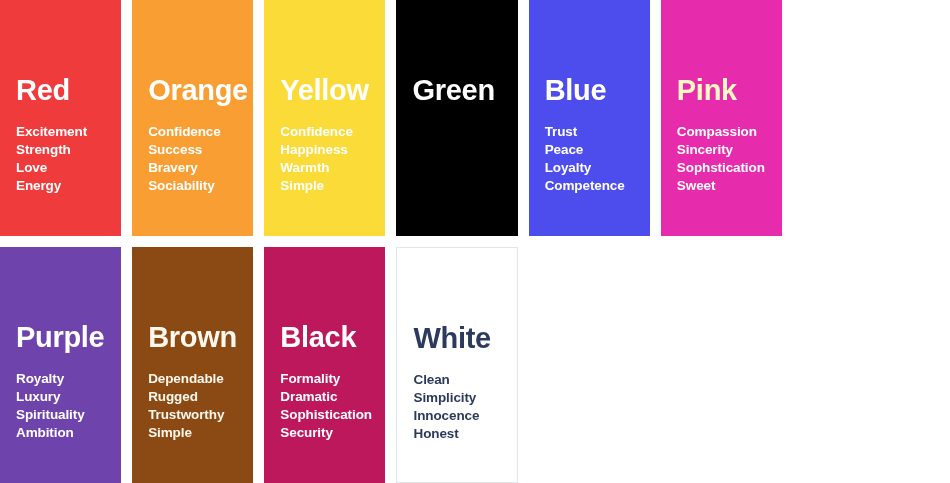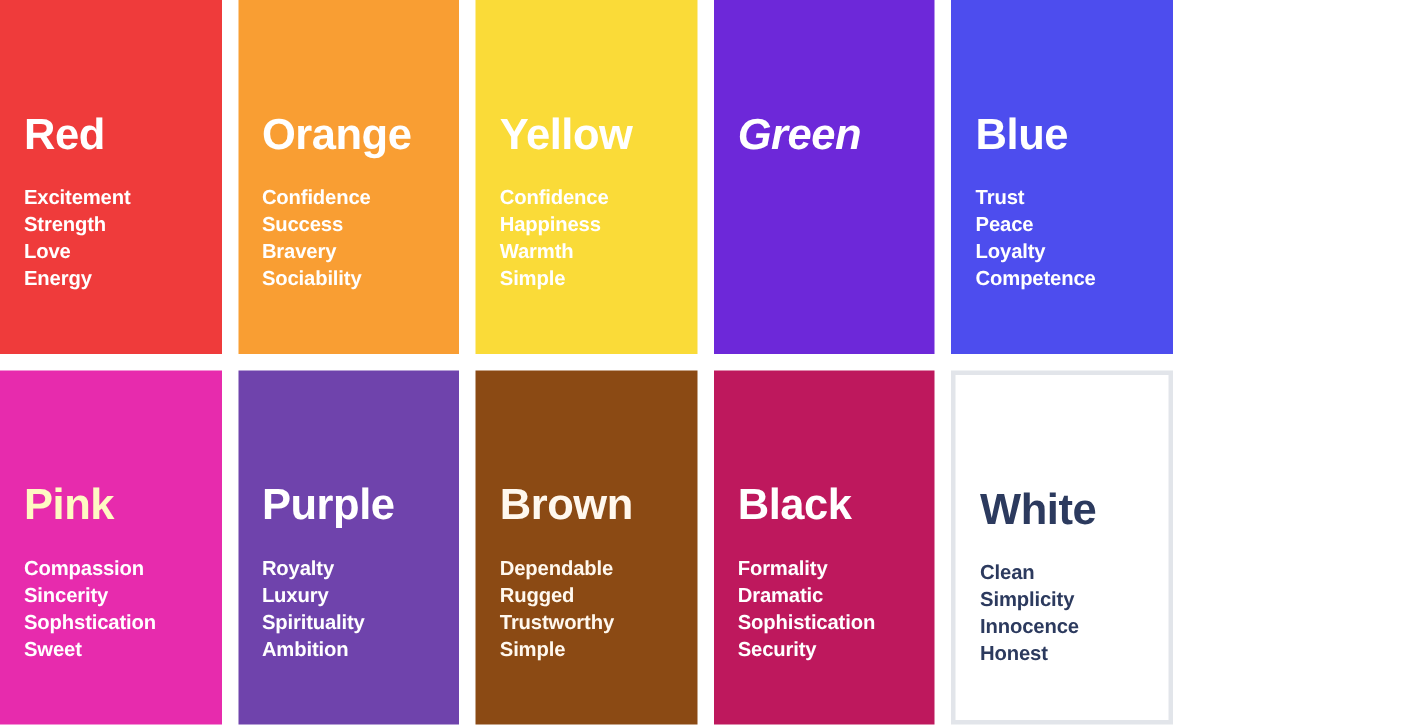--- a/index.html
+++ b/index.html
@@ -8,21 +8,21 @@
     background: #ffffff;
   }
   body {
     width: 950px;
     height: 483px;
     font-family: "Liberation Sans", sans-serif;
     overflow: hidden;
   }
   #color-grid {
     display: grid;
-    grid-template-columns: repeat(5, 1fr);
+    grid-template-columns: repeat(6, 1fr);
     grid-template-rows: repeat(2, 1fr);
     column-gap: 11px;
     row-gap: 11px;
     width: 782px;
     height: 483px;
     box-sizing: border-box;
   }
   .color-card {
     position: relative;
     box-sizing: border-box;
@@ -52,21 +52,21 @@
     top: 123px;
   }
   .trait-item {
     font-size: 13.5px;
     font-weight: bold;
     line-height: 18px;
     letter-spacing: -0.1px;
     white-space: nowrap;
   }
   .card-white-bordered {
-    border: 3px solid #d946ef;
+    border: 1px solid #d946ef;
   }
 </style>
 </head>
 <body>
 
 <div id="color-grid">
     <div class="color-card" style="background: rgb(239, 59, 59);">
       <div class="card-heading" style="color: rgb(255, 255, 255);">Red</div>
       <ul class="trait-list" style="color: rgb(255, 255, 255);">
         <li class="trait-item">Excitement</li>
@@ -86,21 +86,21 @@
     </div>
     <div class="color-card" style="background: rgb(250, 219, 56);">
       <div class="card-heading" style="color: rgb(255, 255, 255);">Yellow</div>
       <ul class="trait-list" style="color: rgb(255, 255, 255);">
         <li class="trait-item">Confidence</li>
         <li class="trait-item">Happiness</li>
         <li class="trait-item">Warmth</li>
         <li class="trait-item">Simple</li>
       </ul>
     </div>
-    <div class="color-card" style="background: #6d28d9; font-style: italic;">
+    <div class="color-card" style="background: #000000;">
       <div class="card-heading" style="color: rgb(255, 255, 255);">Green</div>
     </div>
     <div class="color-card" style="background: rgb(77, 77, 238);">
       <div class="card-heading" style="color: rgb(255, 255, 255);">Blue</div>
       <ul class="trait-list" style="color: rgb(255, 255, 255);">
         <li class="trait-item">Trust</li>
         <li class="trait-item">Peace</li>
         <li class="trait-item">Loyalty</li>
         <li class="trait-item">Competence</li>
       </ul>

